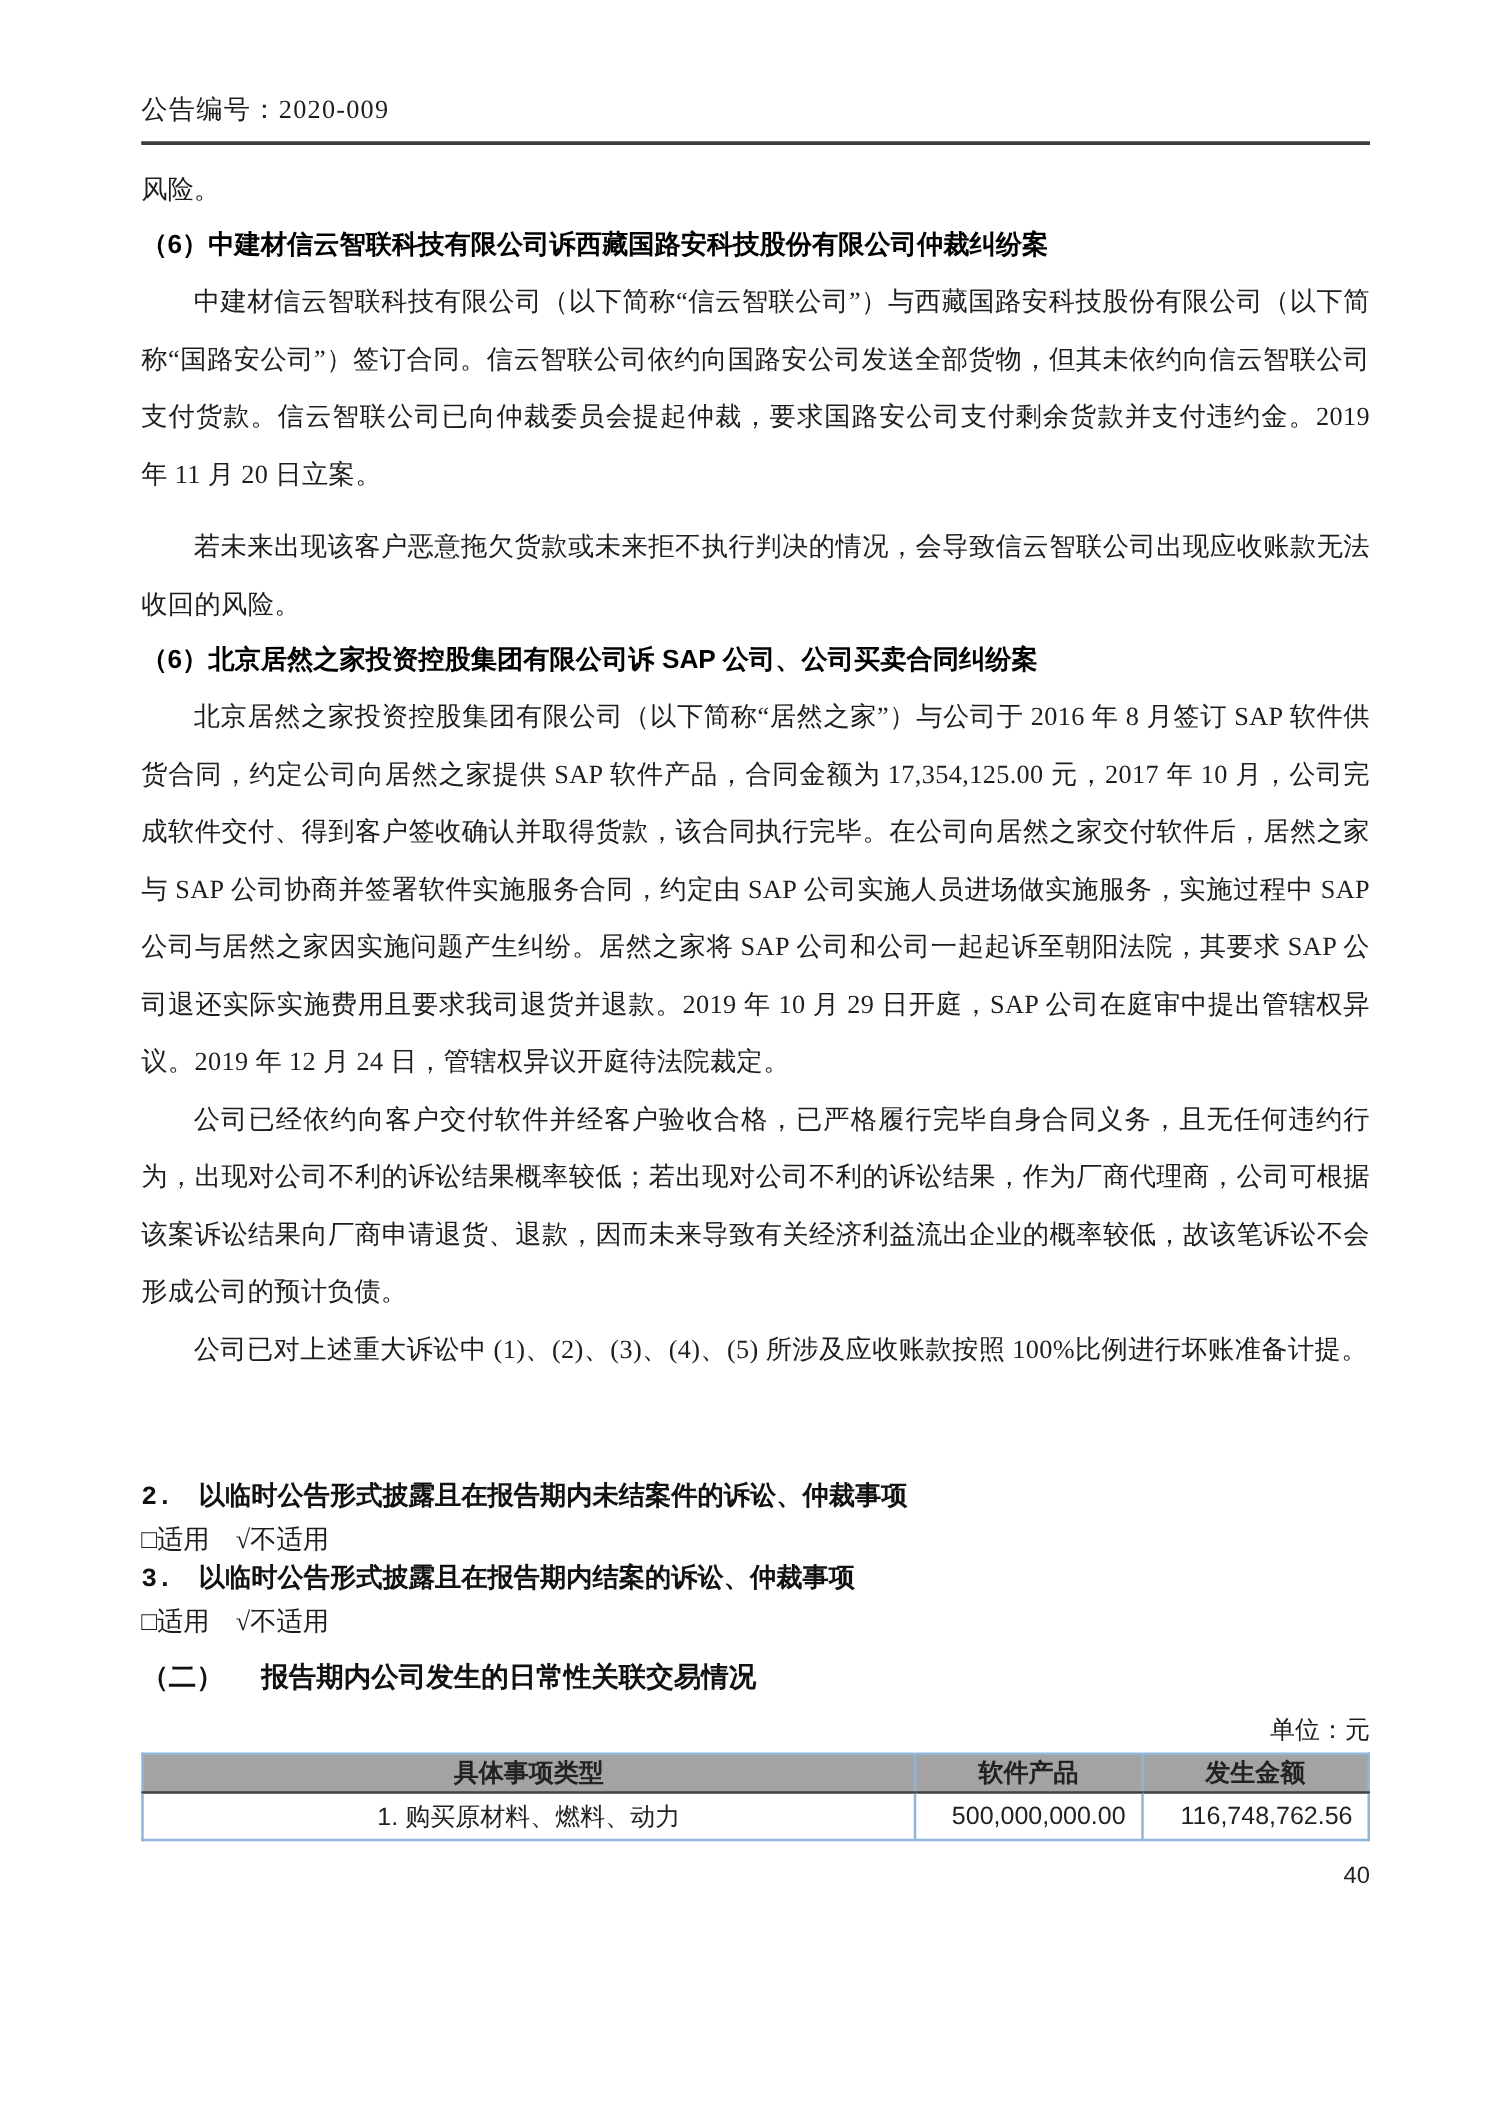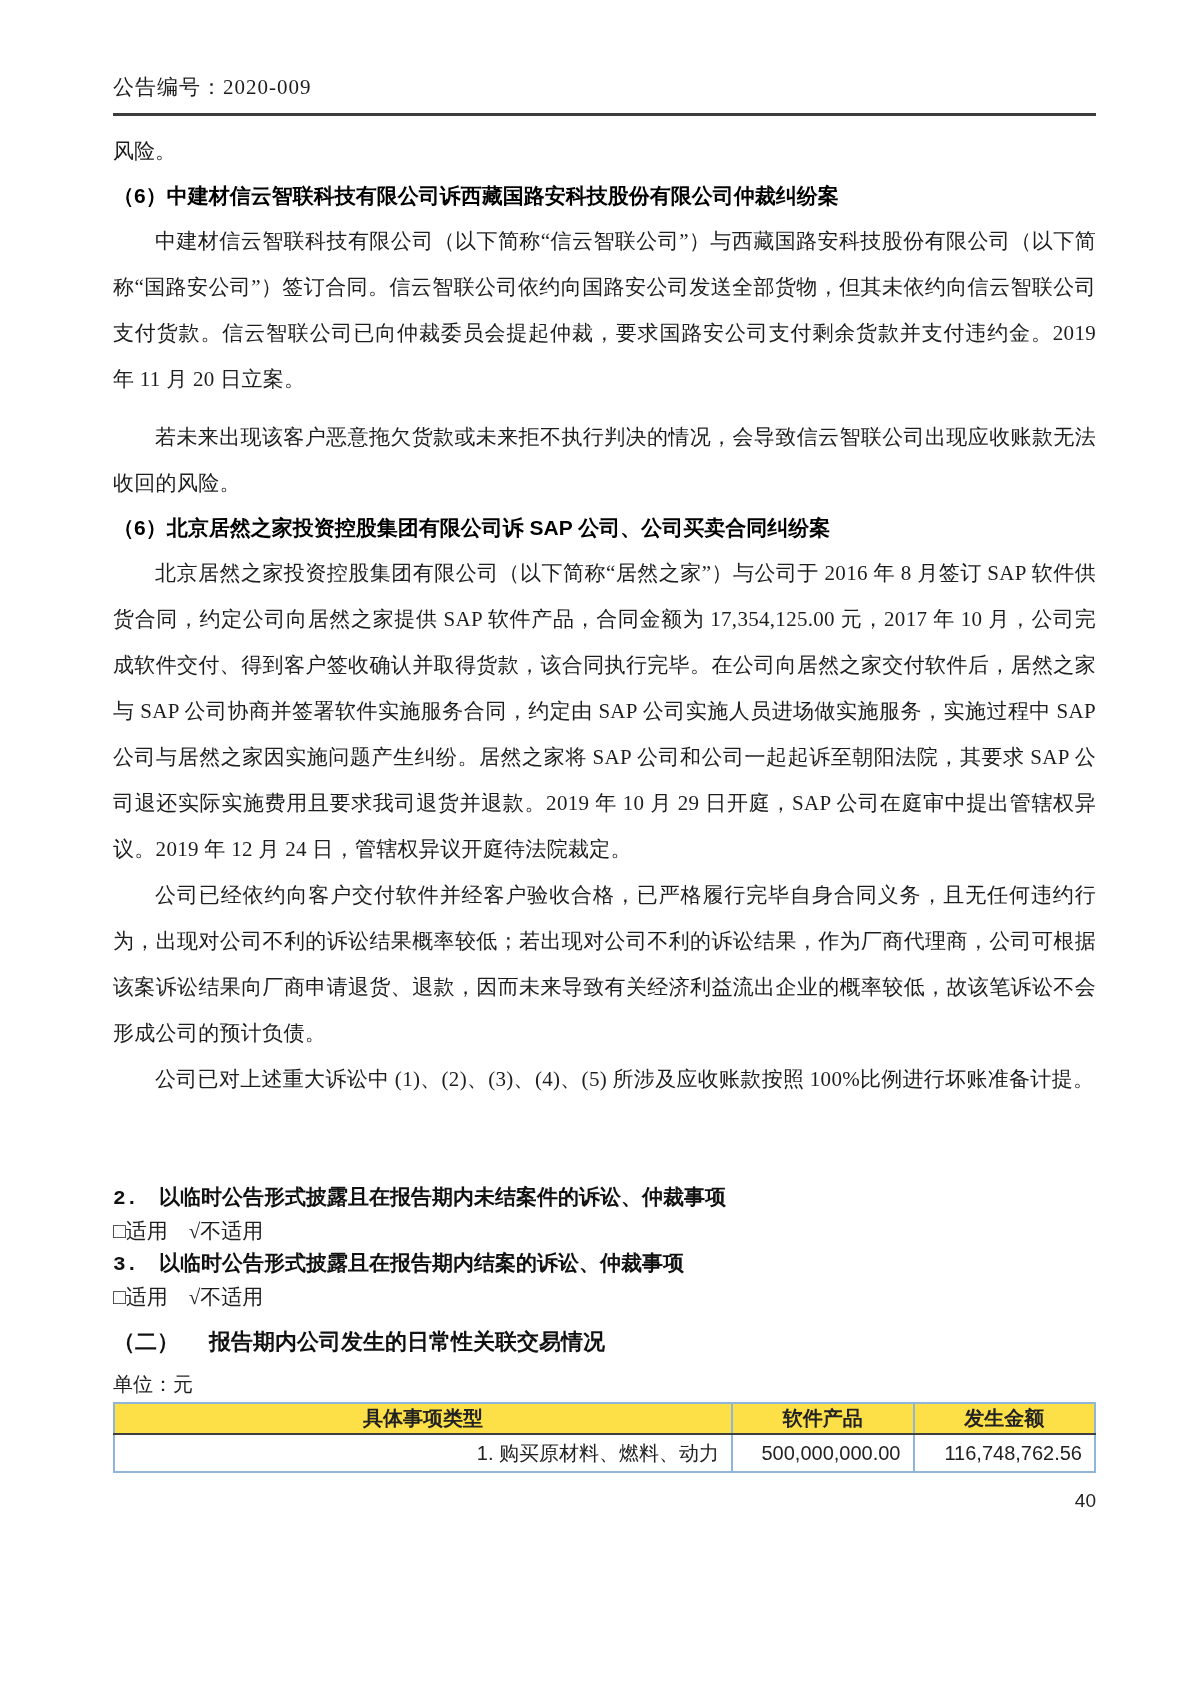--- a/index.html
+++ b/index.html
@@ -71,51 +71,52 @@
     font-family: "Liberation Sans", "DejaVu Sans", sans-serif;
     font-size: 22px;
     font-weight: bold;
     line-height: 36px;
     color: #111;
   }
   .sub-num { display: inline-block; min-width: 96px; }
   
   .unit-label {
     margin-top: 10px;
+    text-align: right;
     font-size: 20px;
     line-height: 28px;
   }
   
   table.txn-table {
     margin-top: 4px;
     width: 100%;
     border-collapse: collapse;
     font-family: "Liberation Sans", "DejaVu Sans", sans-serif;
     font-size: 20px;
     color: #222;
     border: 2px solid #8fb6d9;
   }
   table.txn-table th {
-    background: #fde047;
+    background: #a3a3a3;
     font-weight: bold;
     text-align: center;
     height: 27px;
     padding: 1px 6px;
     border-left: 2px solid #8fb6d9;
     border-bottom: 2px solid #404040;
   }
   table.txn-table td {
     height: 38px;
     padding: 2px 12px;
     border-left: 2px solid #8fb6d9;
     background: #ffffff;
   }
   table.txn-table th:first-child,
   table.txn-table td:first-child { border-left: none; }
-  td.cell-label { text-align: right; margin-top: 48px; }
+  td.cell-label { text-align: center; margin-top: 48px; }
   td.cell-amount { text-align: right; }
   .col-type { width: 63%; }
   .col-est { width: 18.5%; }
   .col-act { width: 18.5%; }
   
   .page-number {
     margin-top: 16px;
     text-align: right;
     font-family: "Liberation Sans", "DejaVu Sans", sans-serif;
     font-size: 19px;

